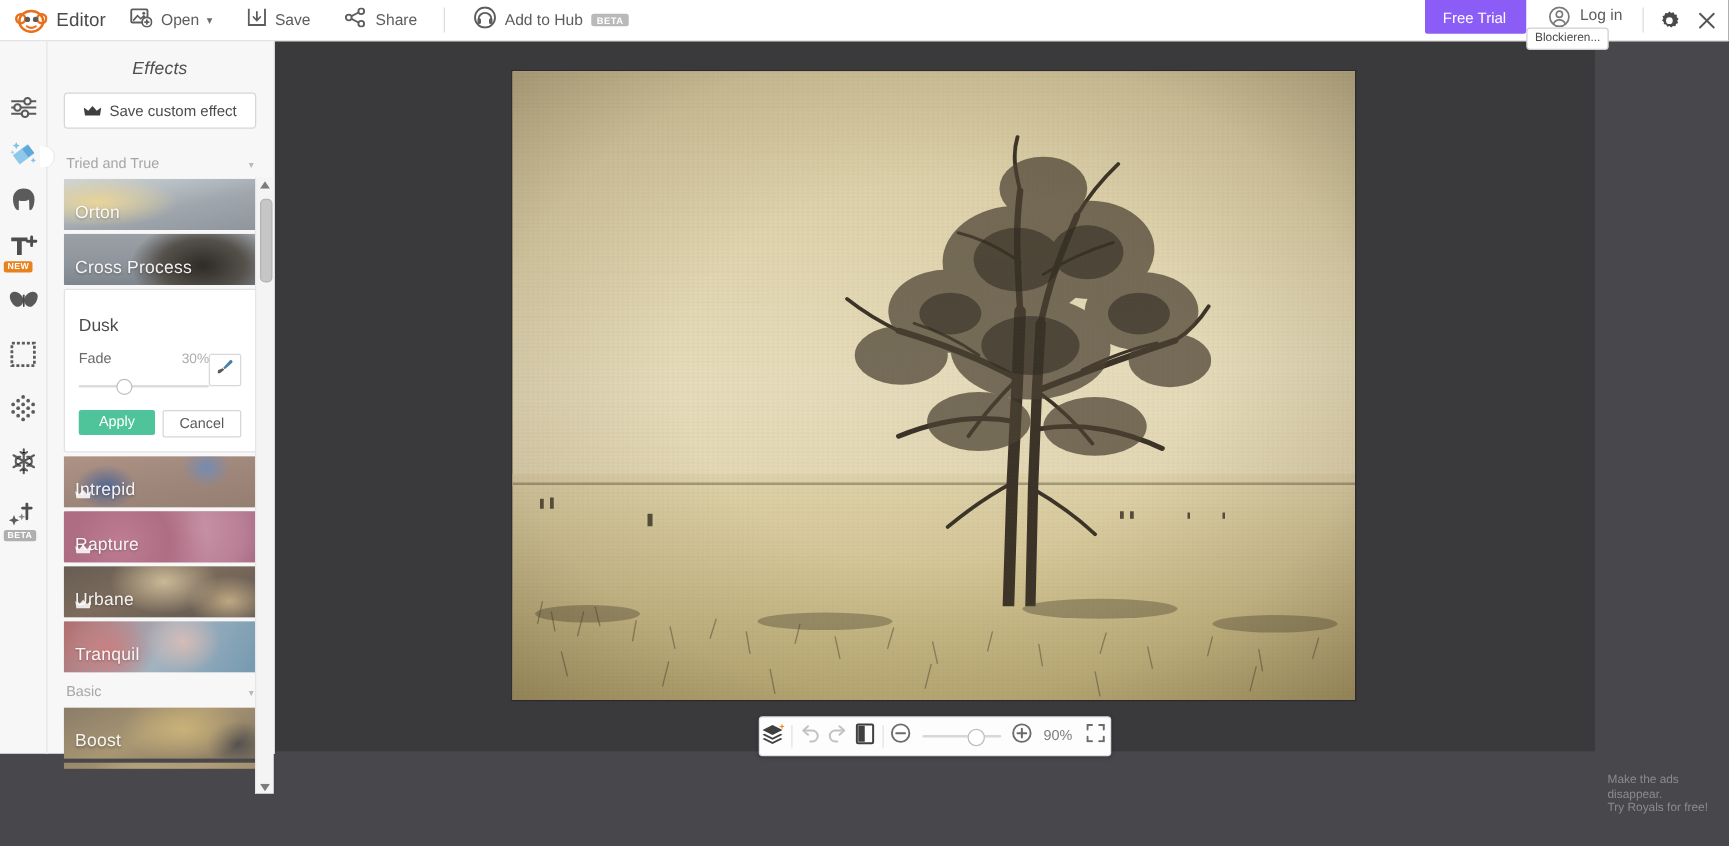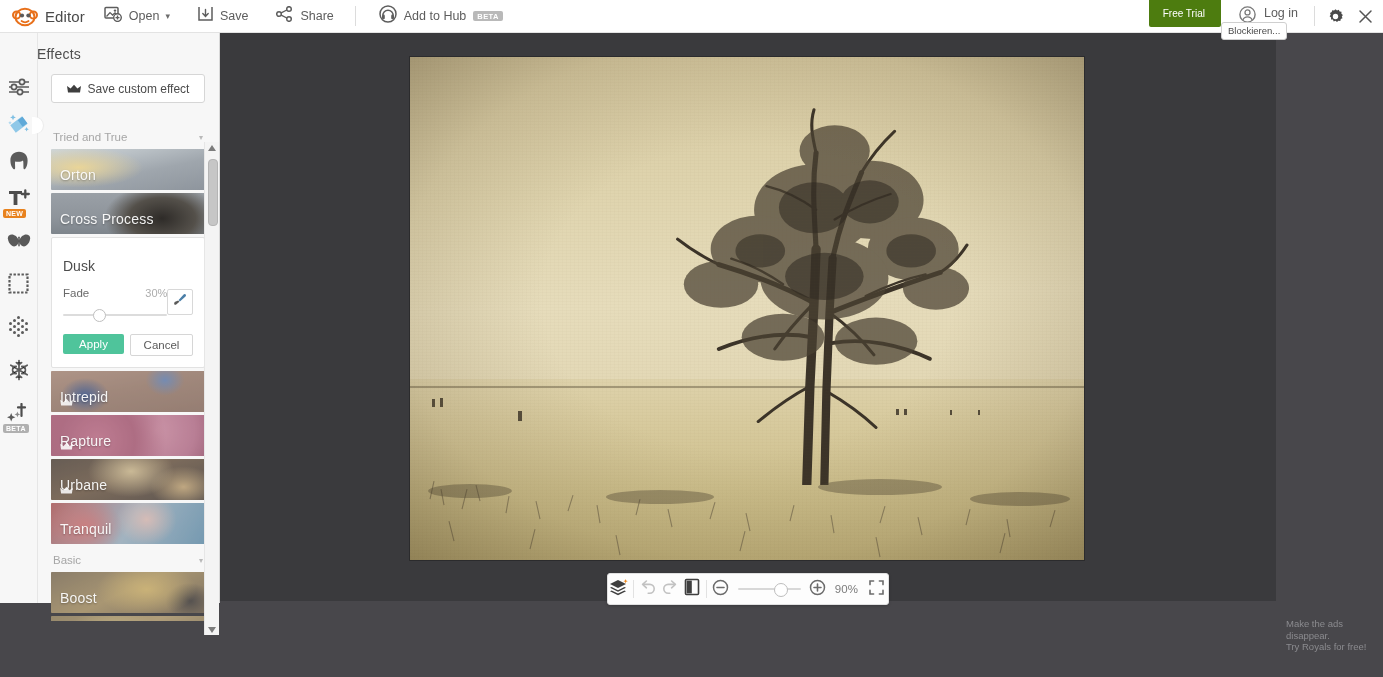--- a/index.html
+++ b/index.html
@@ -34,21 +34,21 @@
   .tb-sep { width: 1px; height: 20px; background: #dcdcdc; margin: 0 4px 0 12px; }
   .badge-beta {
     margin-left: 7px; background: #b9b9b9; color: #ffffff;
     font-size: 7.5px; font-weight: bold; letter-spacing: .4px;
     padding: 2px 4px 1px 4px; border-radius: 2px; line-height: 1;
   }
   .topbar-right {
     margin-left: auto; display: flex; align-items: center; height: 32px;
   }
   .free-trial {
-    background: #4d7c0f; color: #ffffff; font-size: 10px;
+    background: #8b5cf6; color: #ffffff; font-size: 12px;
     height: 27px; display: flex; align-items: center;
     padding: 0 16px 0 14px; margin-top: -5px;
     border-radius: 0 0 2px 2px;
   }
   .login {
     display: flex; margin-left: 18px;
   }
   .login .tb-label { font-size: 12.5px; color: #5d5d5d; margin-left: 8px; }
   .vsep2 { width: 1px; height: 20px; background: #dcdcdc; margin: 0 12px 0 16px; }
   .icon-btn { display: flex; align-items: center; justify-content: center; }
@@ -84,33 +84,33 @@
   }
   .rail-badge.new { background: #e8821e; }
   .rail-badge.beta { background: #b0b0b0; }
 
   
   .panel {
     position: absolute; left: 37px; top: 32px; width: 182px; height: 571px;
     background: #f7f7f7; border-right: 1px solid #d8d8d8; z-index: 18;
   }
   .panel-title {
-    text-align: left; font-size: 14px; color: #4e4e4e;
-    padding-top: 14px; letter-spacing: .2px;
+    text-align: center; font-size: 14px; color: #4e4e4e;
+    padding-top: 14px; letter-spacing: .2px; font-style: italic;
   }
   .save-custom {
     margin: 12px 14px 0 14px; height: 27px; background: #ffffff;
     border: 1px solid #d6d6d6; border-radius: 3px;
     display: flex; align-items: center; justify-content: center;
     font-size: 12px; color: #4b4b4b;
   }
   .save-custom .crown { margin-right: 7px; display: flex; }
 
   .scrollwrap {
-    position: absolute; left: 0; top: 92px; width: 182px; height: 497px;
+    position: absolute; left: 0; top: 86px; width: 182px; height: 497px;
     overflow: hidden;
   }
   .group-header {
     display: flex; align-items: center; justify-content: space-between;
     padding: 7px 16px 6px 16px; font-size: 11.5px; color: #a6a6a6;
   }
   .group-header .gh-caret { font-size: 8px; color: #b9b9b9; }
 
   .eff {
     position: relative; margin: 0 14px 3px 14px; height: 41px;

